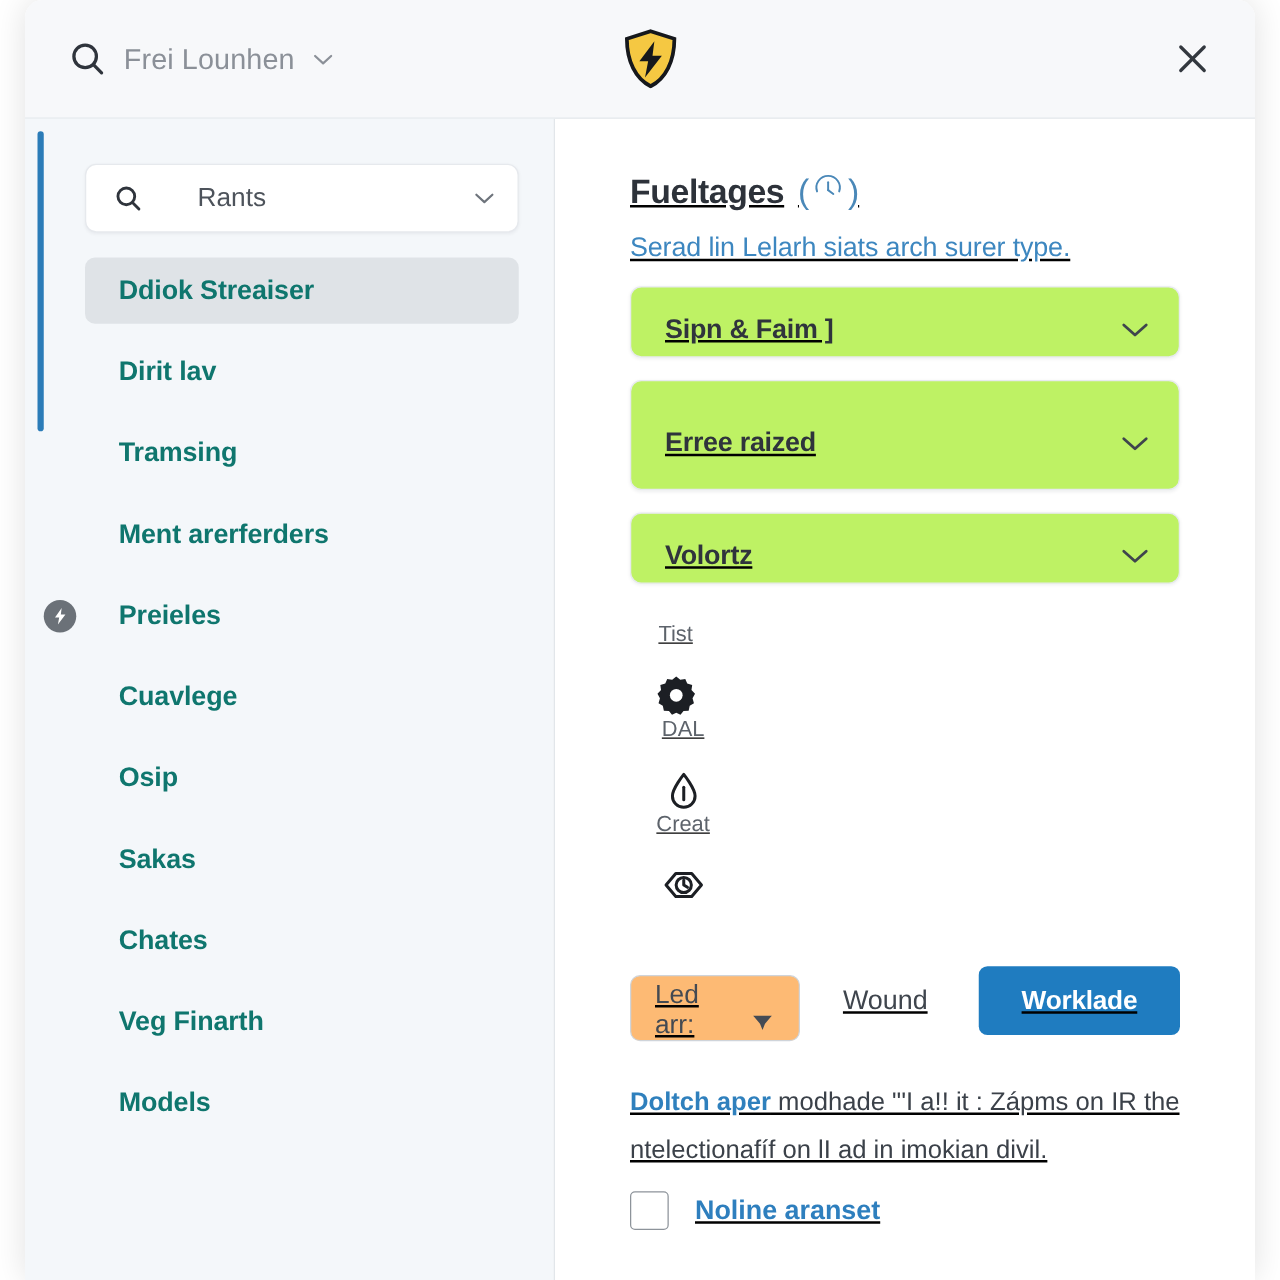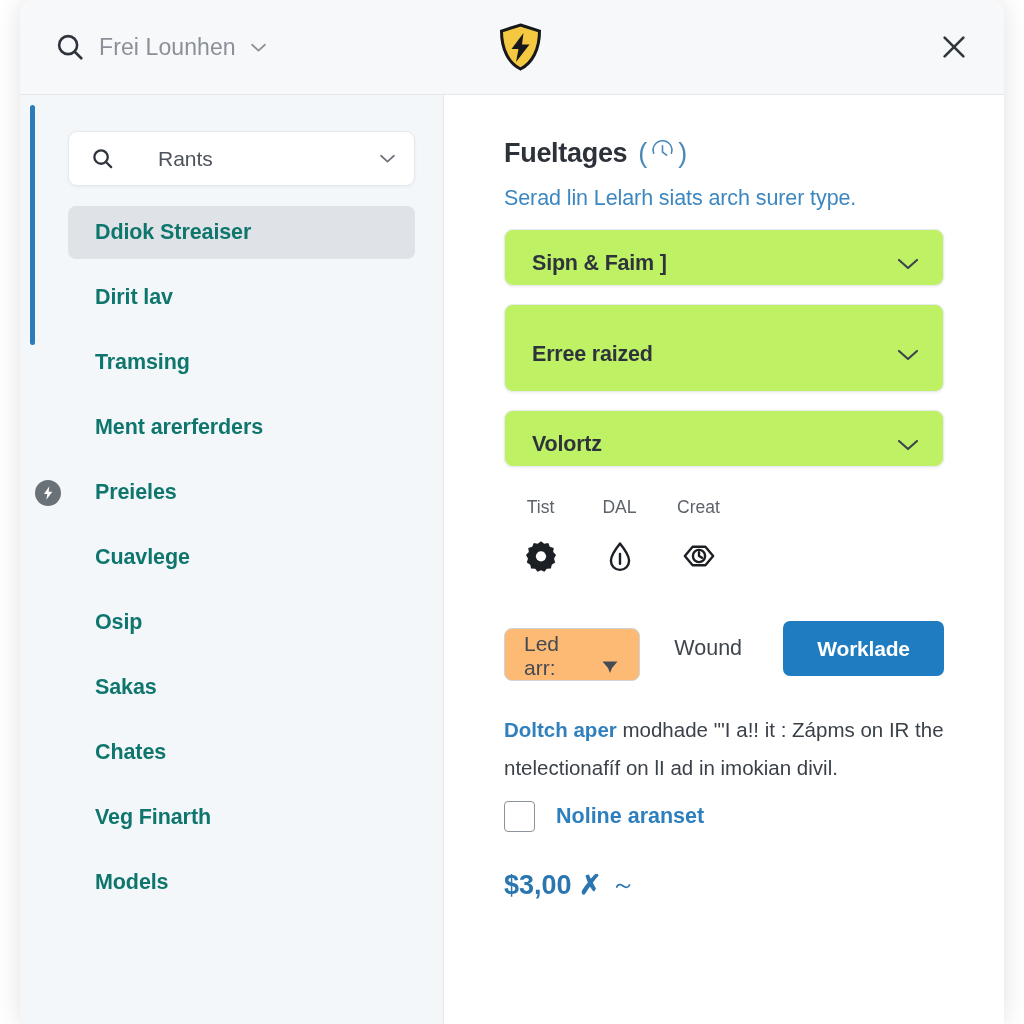--- a/index.html
+++ b/index.html
@@ -112,20 +112,21 @@
     transform: translateY(-50%);
     width: 26px; height: 26px; border-radius: 50%;
     background: #6b7178;
     display: flex; align-items: center; justify-content: center;
   }
 
   
   #main {
     flex: 1; background: #ffffff;
     padding: 42px 60px 0 60px;
+    text-decoration: underline;
   }
   #main-heading-row {
     display: flex; align-items: center; gap: 11px;
   }
   #main-heading {
     font-size: 27px; font-weight: bold; color: #2d323a;
     letter-spacing: -.3px;
   }
   #main-heading-badge {
     display: flex; align-items: center; gap: 3px;
@@ -147,21 +148,21 @@
     padding: 12px 23px 0 27px;
     cursor: pointer;
   }
   .select-field.tall { height: 88px; }
   .select-value {
     flex: 1; font-size: 21.5px; color: #2f343c; font-weight: bold;
     letter-spacing: -.2px;
   }
   .chev-lg { width: 24px; height: 15px; display:block; }
 
-  #icon-row { margin-top: 30px; display: flex; }
+  #icon-row { margin-top: 30px; display: flex; flex-direction: column; }
   .icon-cell {
     width: 73px; display: flex; flex-direction: column;
     align-items: center; cursor: pointer;
   }
   .icon-cell + .icon-cell { margin-left: 6px; }
   .icon-cell-label {
     font-size: 17.5px; color: #5d636b; margin-bottom: 21px;
   }
   .icon-cell-glyph { width: 34px; height: 34px; display:block; }
 

